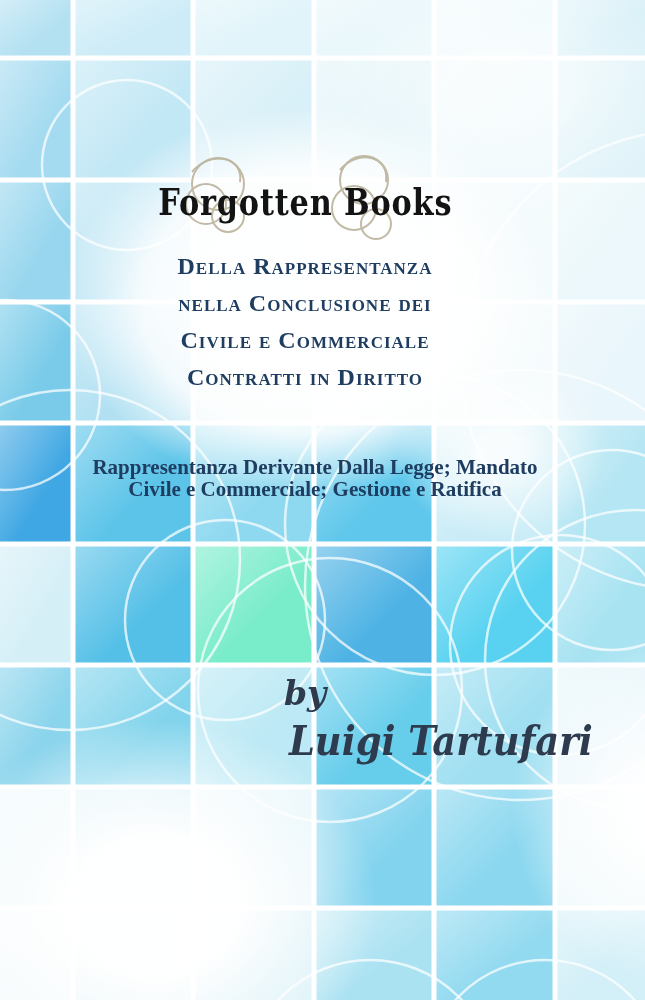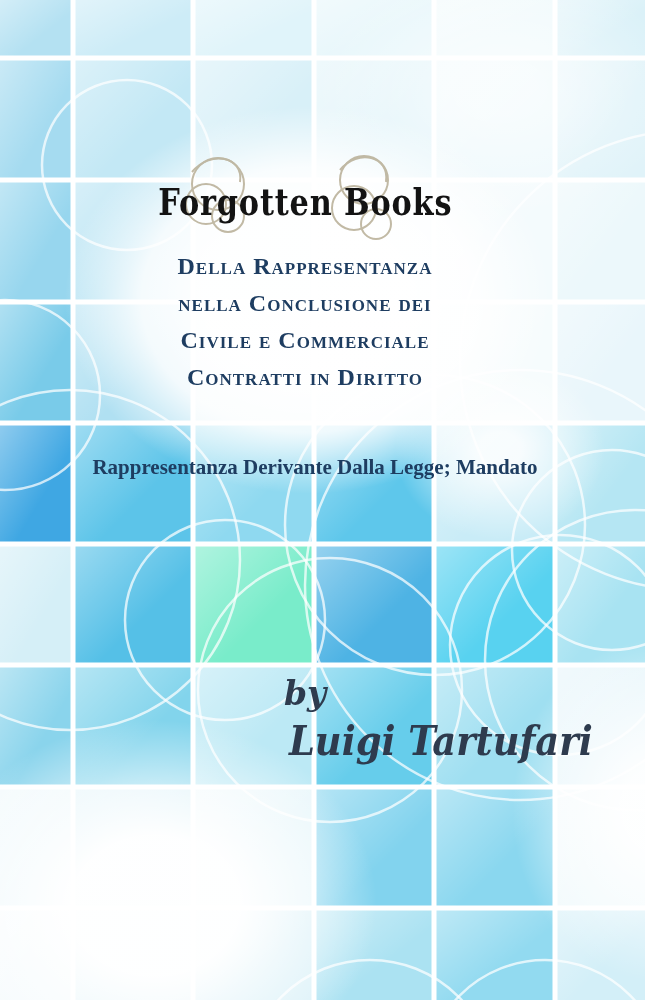--- a/index.html
+++ b/index.html
@@ -234,20 +234,21 @@
 
     <div class="title">
       <div>Della Rappresentanza</div>
       <div>nella Conclusione dei</div>
       <div>Civile e Commerciale</div>
       <div>Contratti in Diritto</div>
     </div>
 
     <div class="subtitle">
       <div>Rappresentanza Derivante Dalla Legge; Mandato</div>
+      <div>Civile e Commerciale; Gestione e Ratifica</div>
     </div>
 
     <div class="byline">by</div>
 
     <div class="author">
       <span>Luigi Tartufari</span>
     </div>
 
   </div>
 </div>

